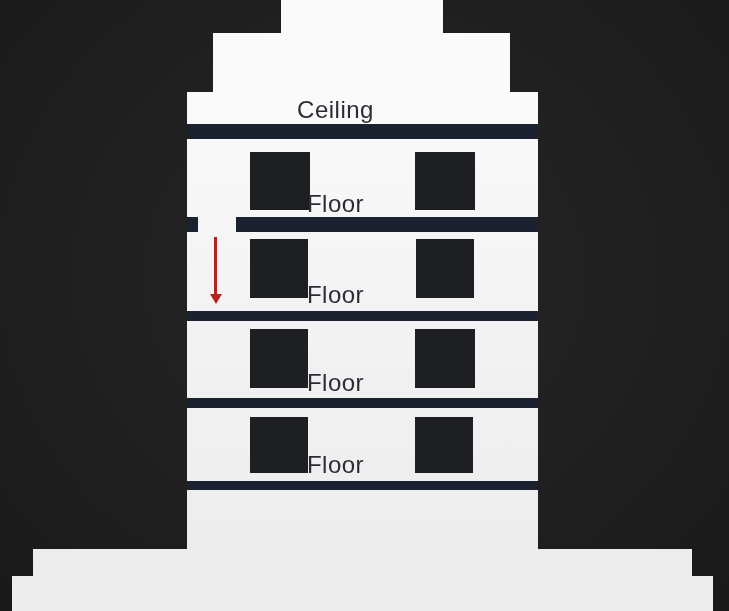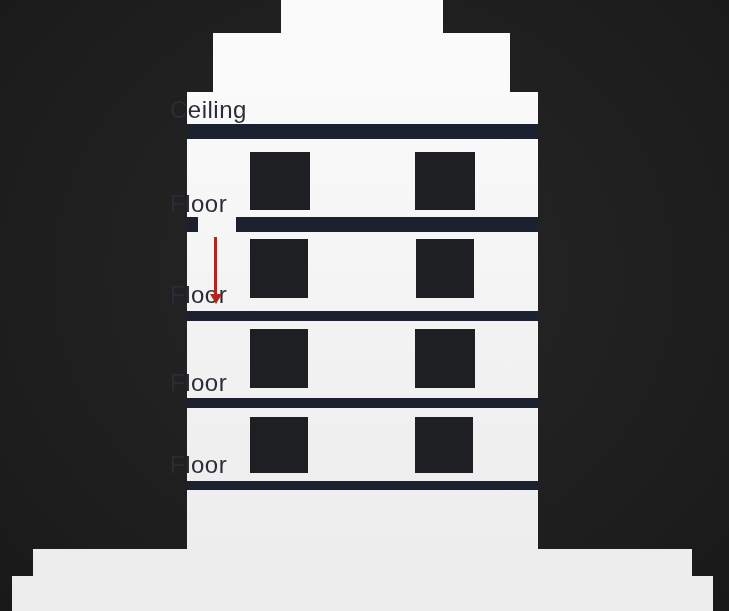--- a/index.html
+++ b/index.html
@@ -14,22 +14,22 @@
     background:radial-gradient(ellipse at 50% 45%, var(--bg-light,#272727) 0%, var(--bg,#1d1d1d) 75%, #191919 100%);
   }
   .white{position:absolute;background:var(--building,#f4f4f5);}
   .white.roof{background:var(--building-top,#fafafb);}
   .white.body{background:linear-gradient(180deg, var(--building-top,#fafafb) 0%, var(--building,#f2f2f3) 55%, var(--building-bottom,#ececee) 100%);}
   .white.base{background:var(--building-bottom,#ededee);}
   .slab{position:absolute;background:var(--slab,#1b212e);}
   .window{position:absolute;background:var(--window,#1e1f23);}
   .label{
     position:absolute;
-    left:170px;width:315px;
-    text-align:left;
+    left:178px;width:315px;
+    text-align:center;
     color:var(--text,#2a2d35);
     font-size:24px;
     line-height:26px;
     letter-spacing:0.5px;
   }
   .arrow-line{
     position:absolute;
     left:214px;top:237px;
     width:3px;height:58px;
     background:var(--arrow,#b2261f);

